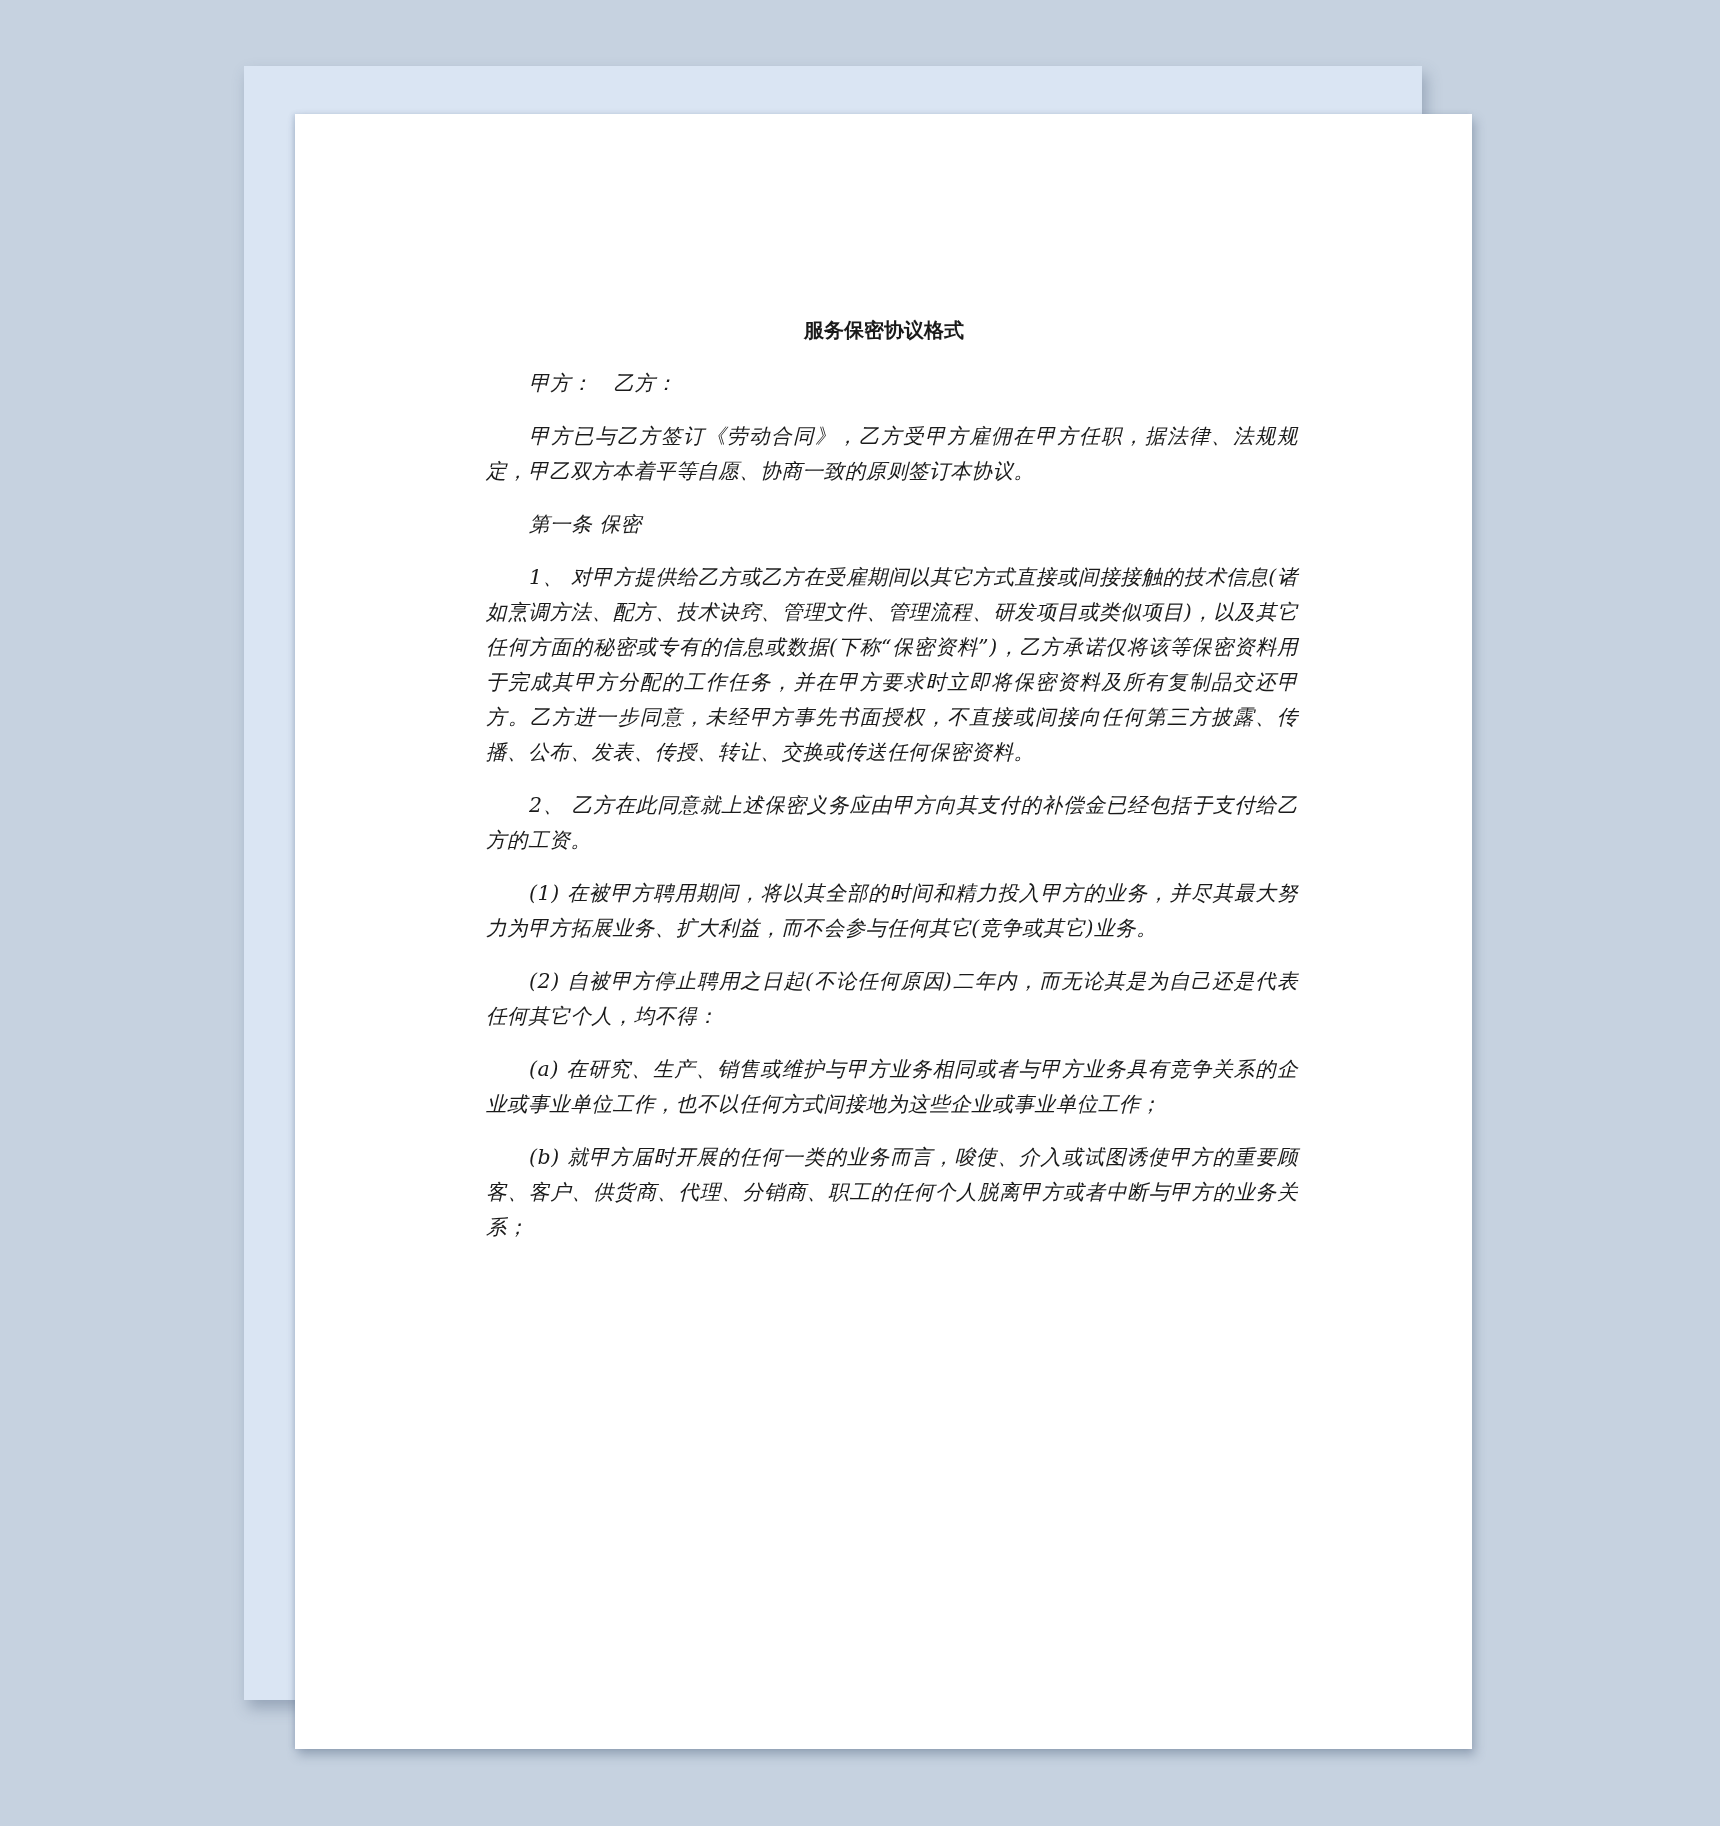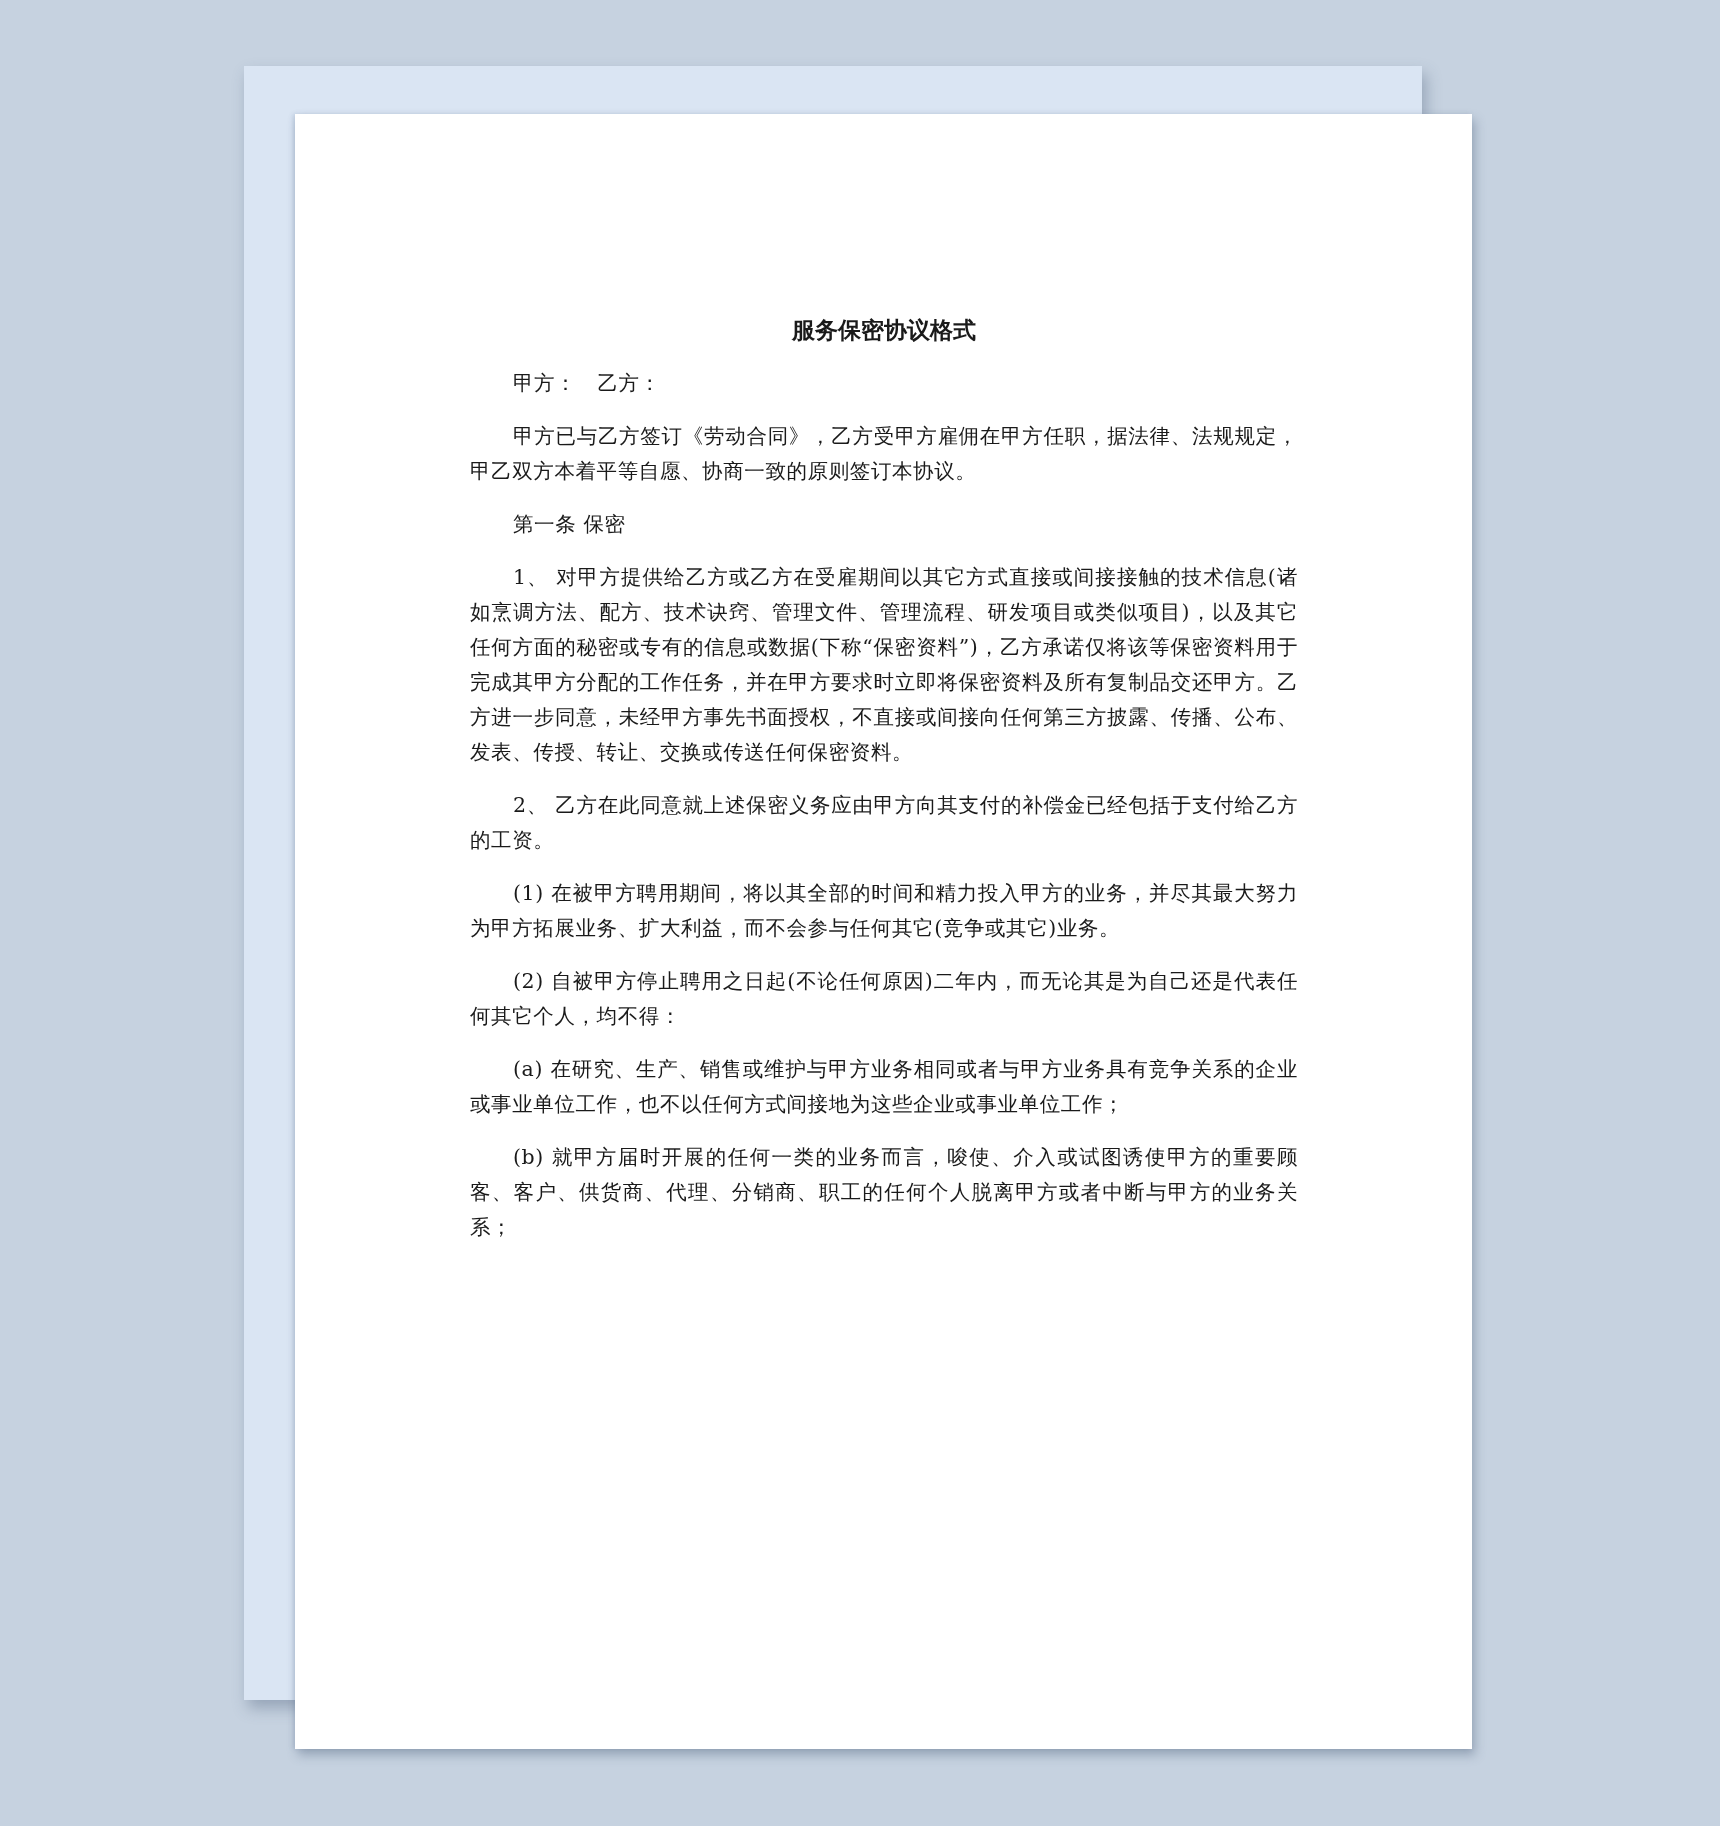--- a/index.html
+++ b/index.html
@@ -30,29 +30,30 @@
     width: 828px;
     color: #1a1a1a;
     font-size: 20.5px;
     line-height: 35px;
     letter-spacing: 0.6px;
   }
   .doc-title {
     text-align: center;
     font-family: "DejaVu Sans", "Liberation Sans", sans-serif;
     font-weight: bold;
-    font-size: 23px;
+    font-size: 20px;
     line-height: 32px;
     margin: 0 0 20px 0;
     letter-spacing: 0;
   }
   .para {
-    margin: 0 0 18px 0;
+    margin: 0 0 18px 16px;
     text-indent: 43px;
     text-align: justify;
+    font-style: italic;
   }
 </style>
 </head>
 <body>
 
 <div class="back-page"></div>
 
 <div class="front-page">
   <div class="doc">
     <h1 class="doc-title">服务保密协议格式</h1>

